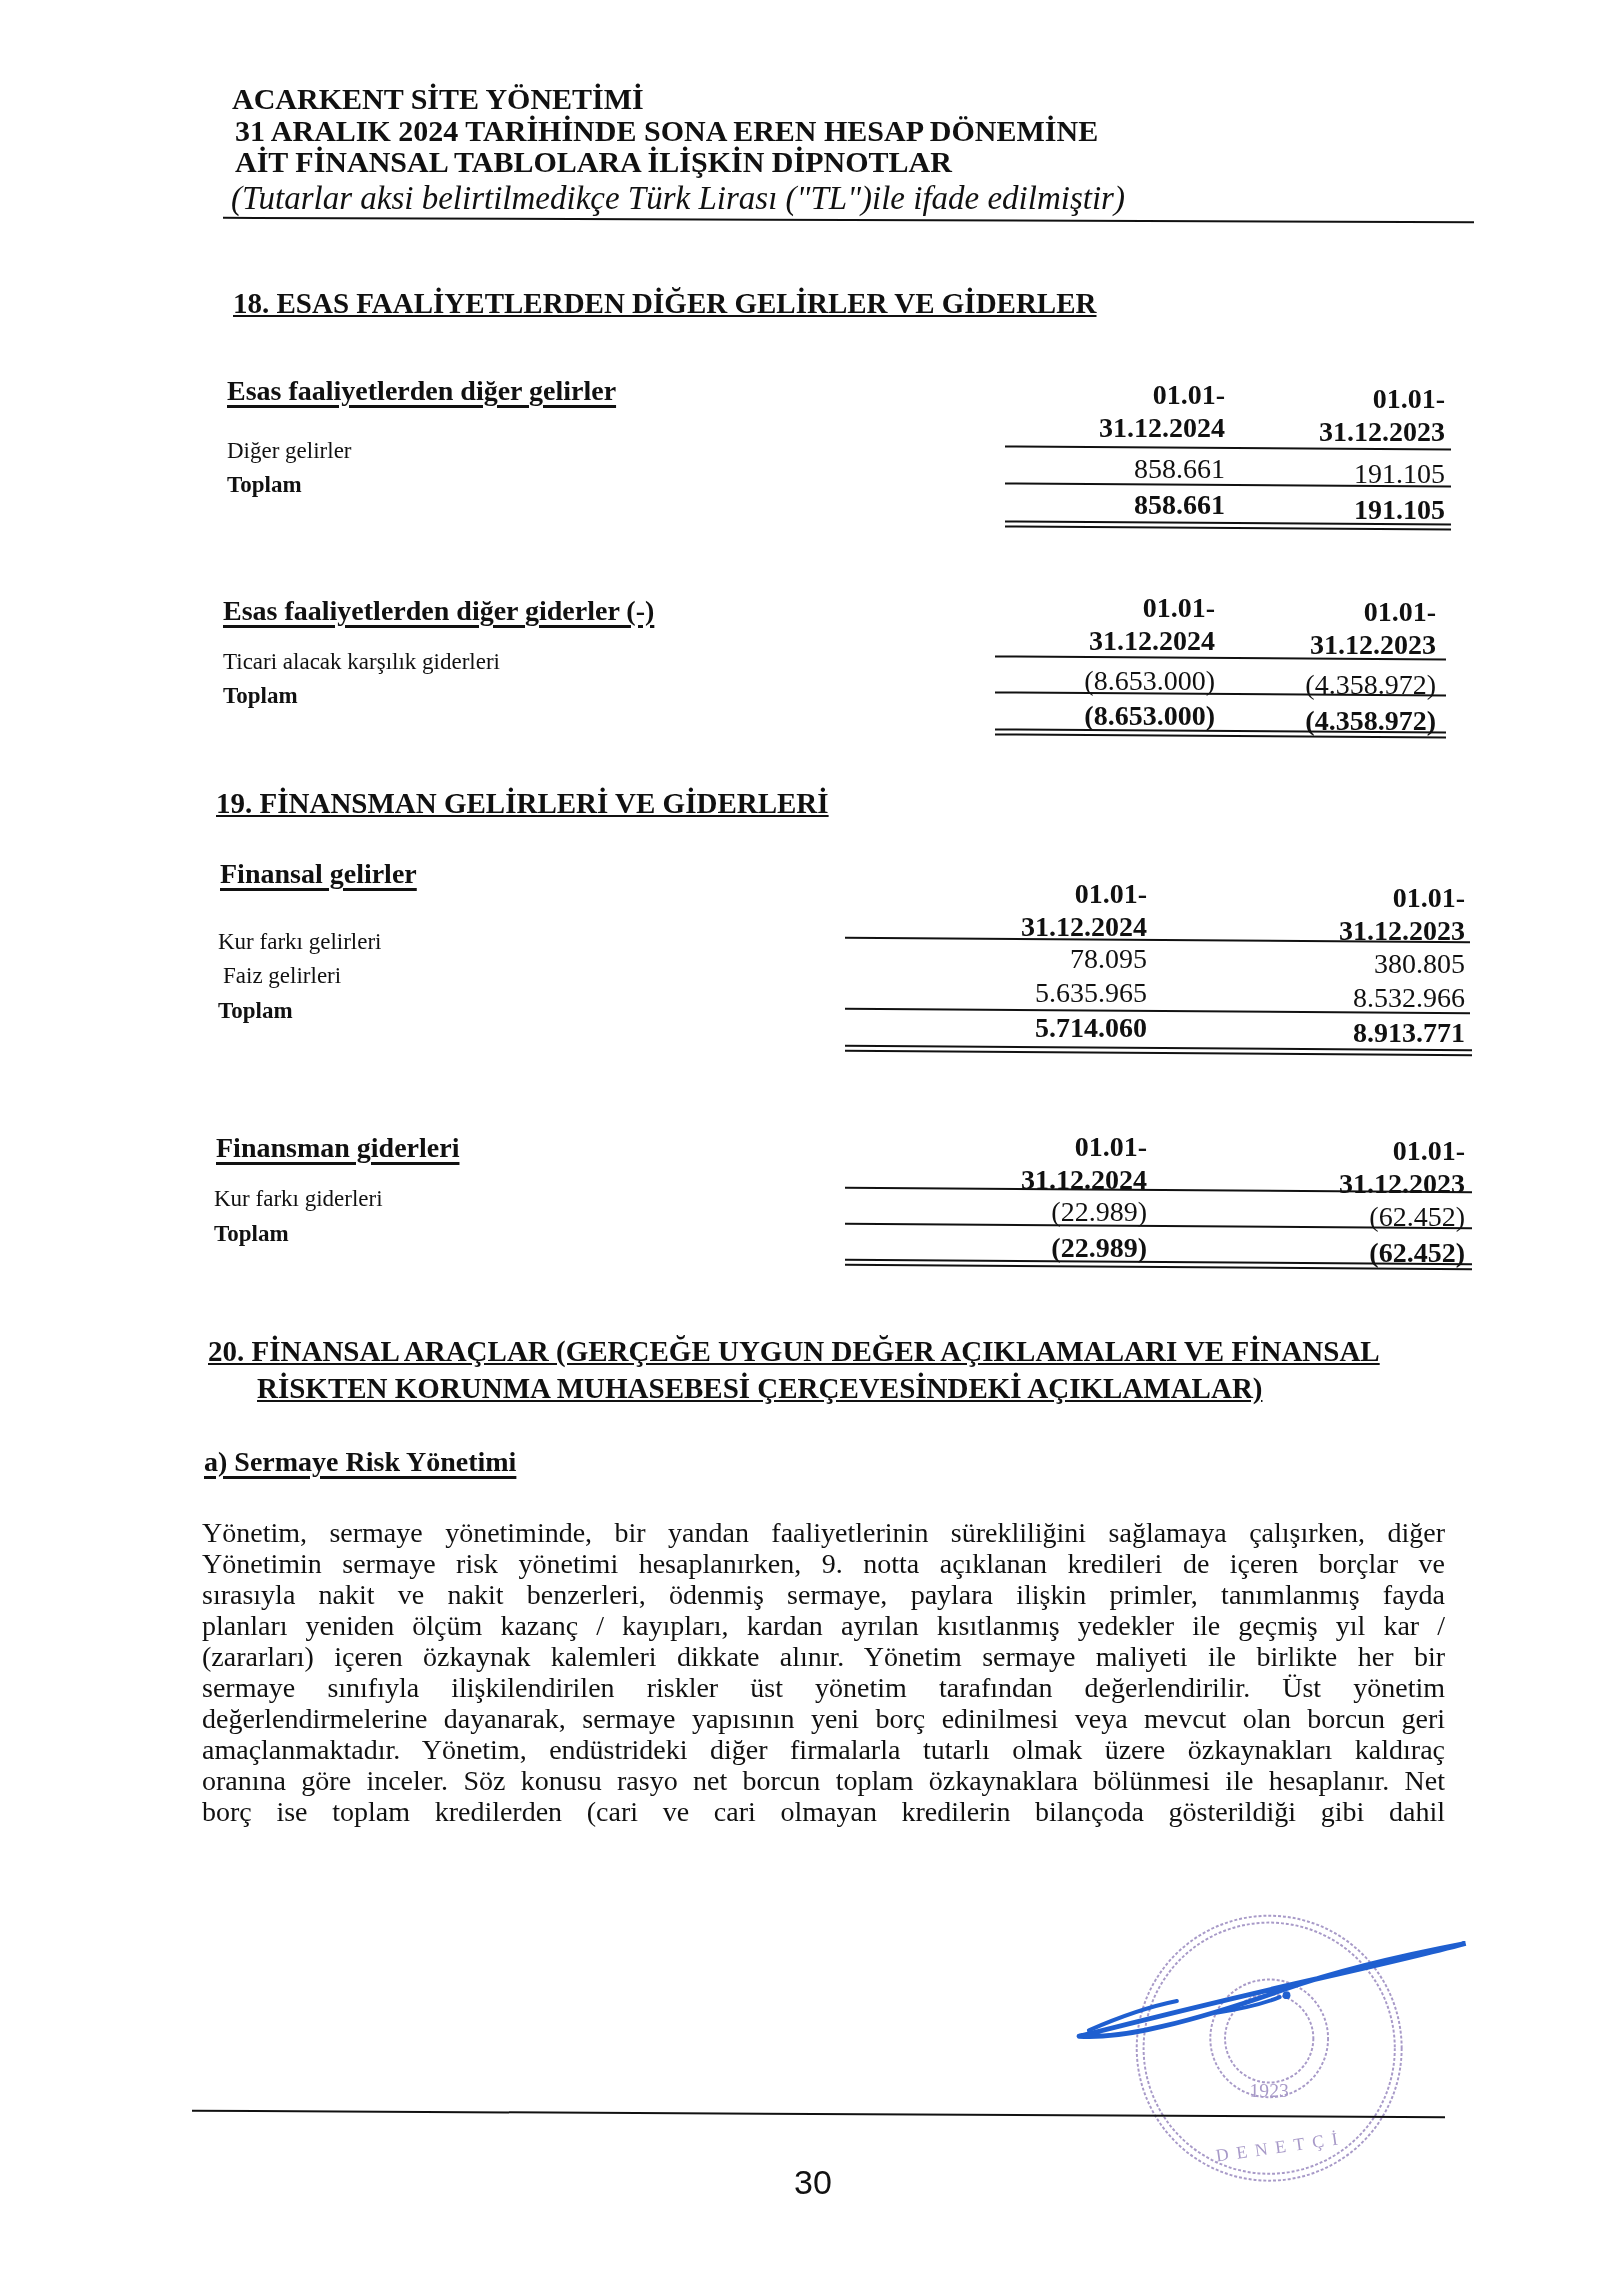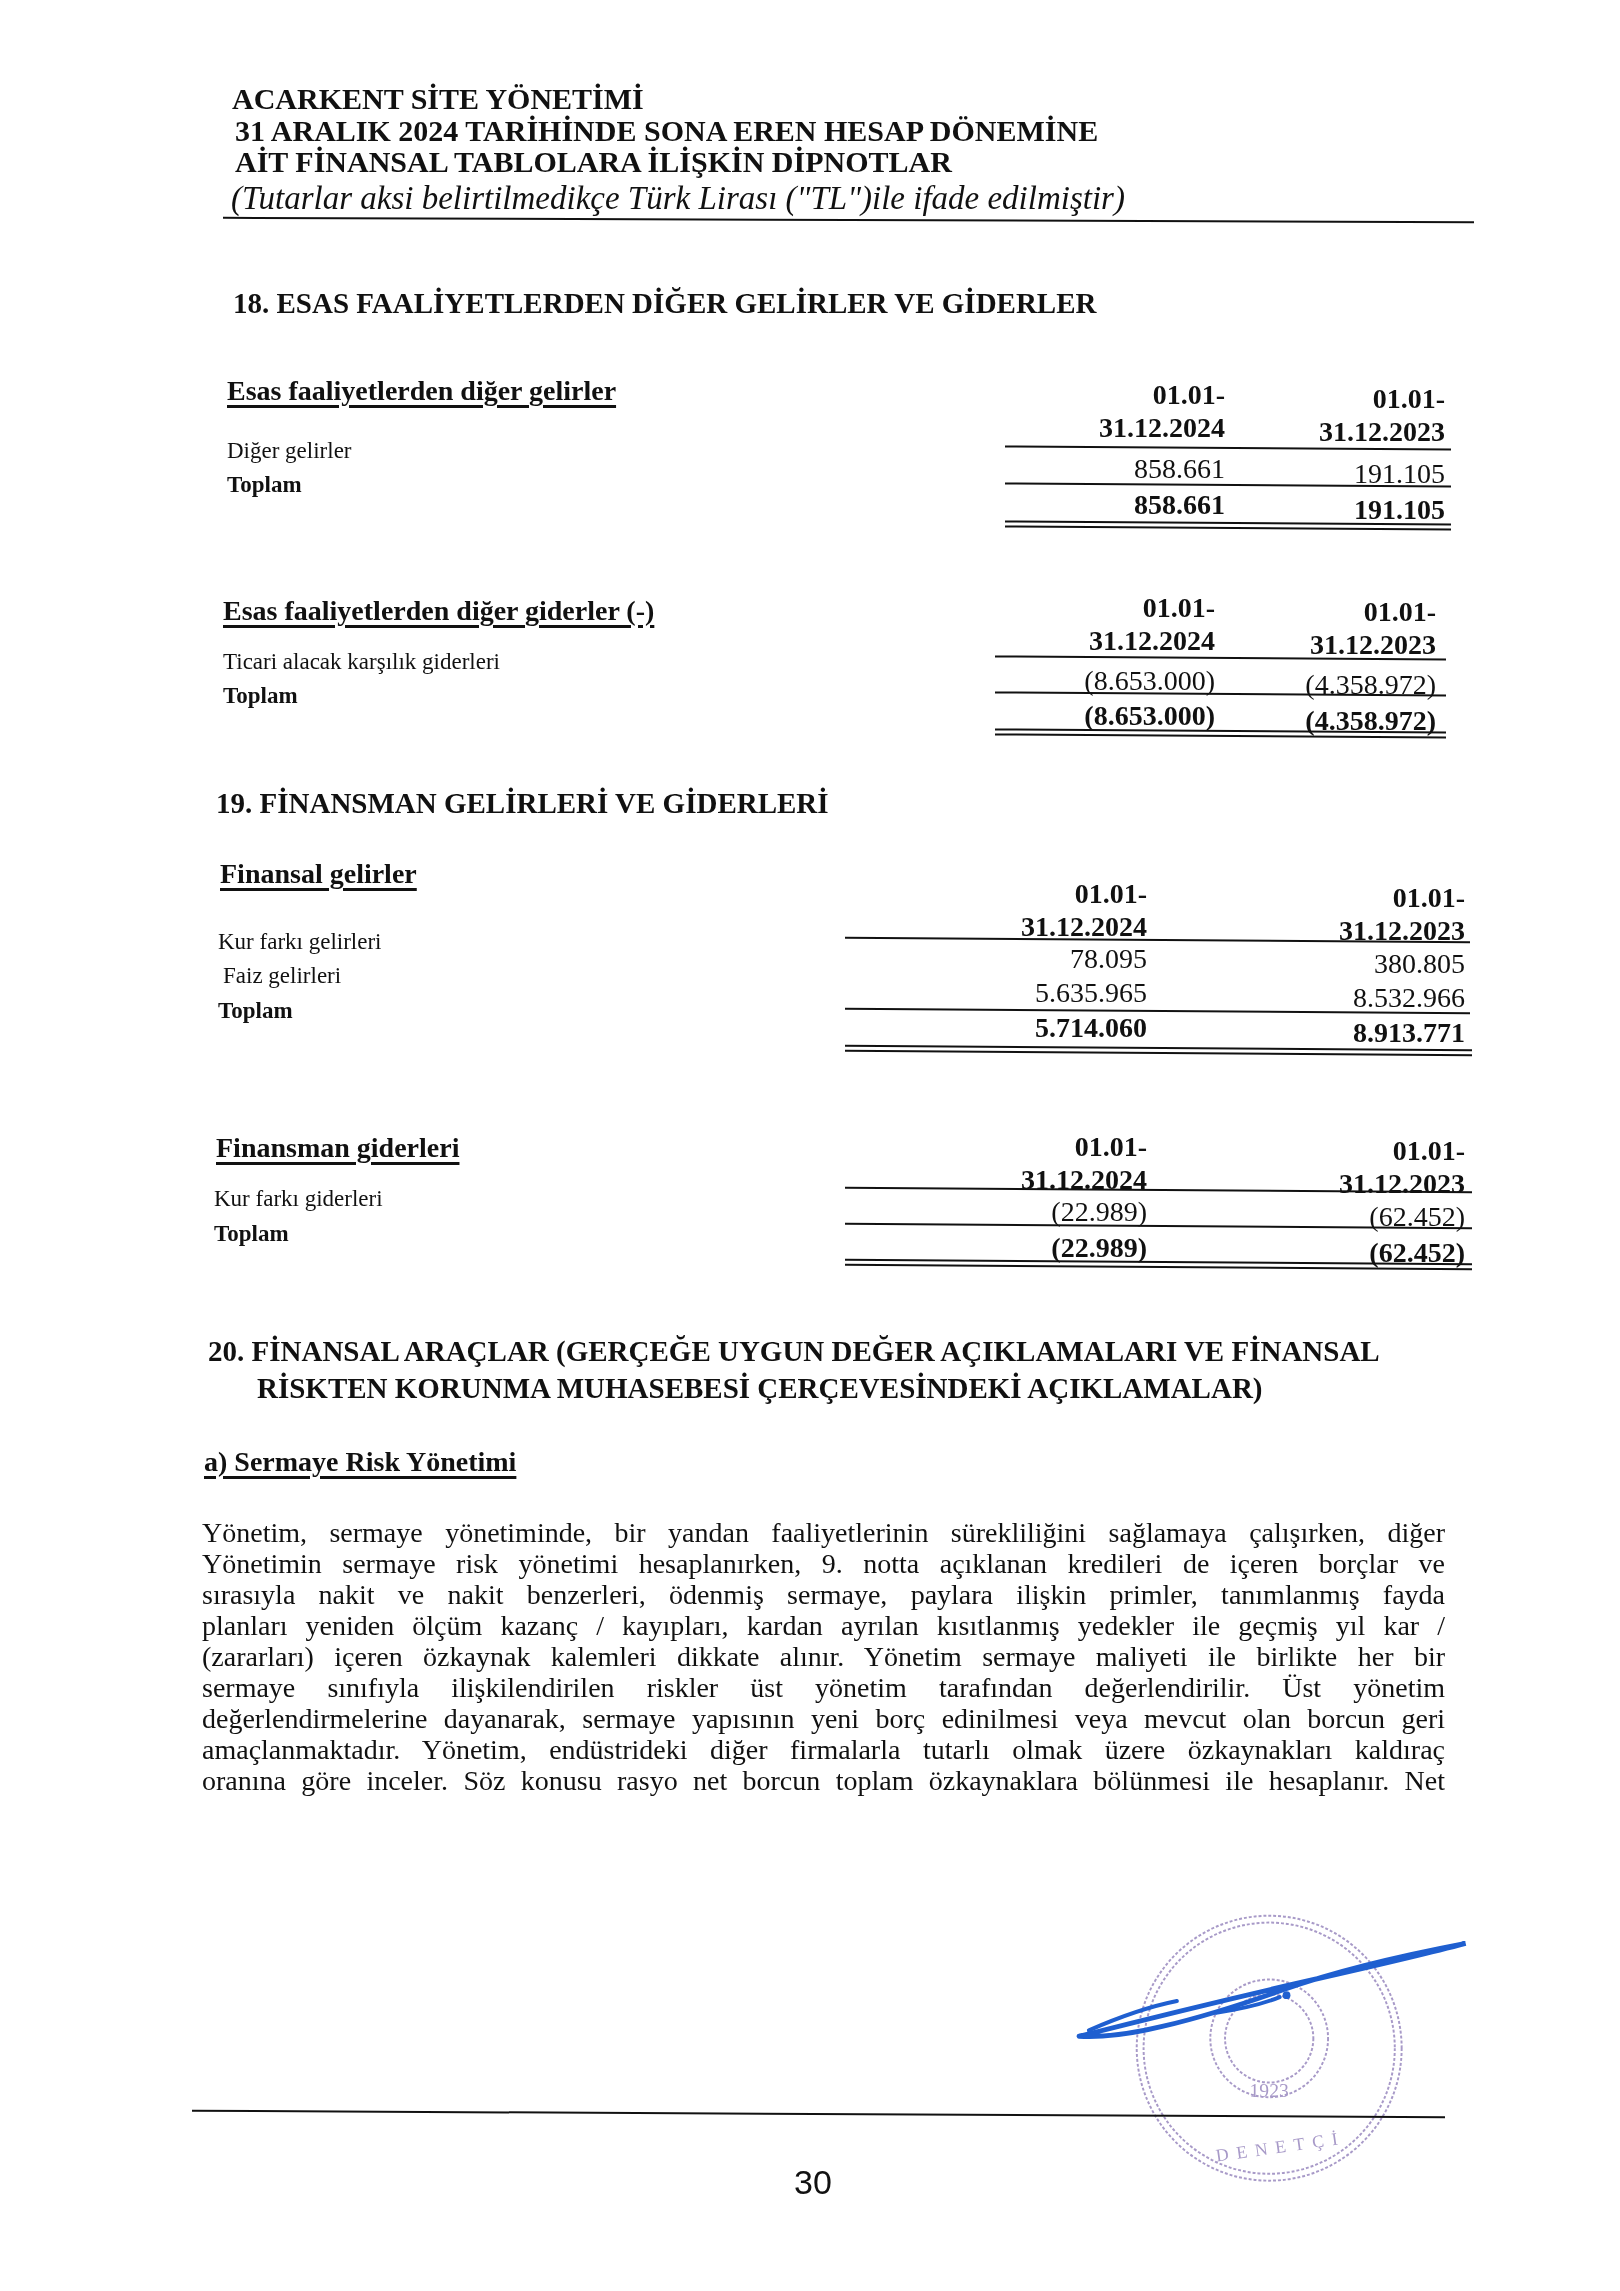--- a/index.html
+++ b/index.html
@@ -1,21 +1,21 @@
 <!DOCTYPE html>
 <html><head>
 <meta charset="utf-8">
 <style>
   html, body { margin: 0; padding: 0; background: #ffffff; }
   body { width: 1620px; height: 2292px; position: relative; overflow: hidden; color: #111; font-family: "Liberation Serif", "DejaVu Serif", serif; }
   .abs { position: absolute; }
   .hdr { font-weight: bold; font-size: 30px; line-height: 29px; letter-spacing: 0px; }
   .hdr-sub { font-style: italic; font-size: 33px; }
   .rule { position: absolute; background: #111; }
-  .sec-title { font-weight: bold; font-size: 29px; }
+  .sec-title { font-weight: bold; font-size: 29px; text-decoration: underline; }
   .sub-head { font-weight: bold; font-size: 28px; text-decoration: underline; text-decoration-thickness: 2.9px; text-underline-offset: 4.9px; }
   .row-label { font-size: 23px; text-align: center; }
   .row-label.total { font-weight: bold; }
   .col-head { font-weight: bold; font-size: 28px; text-align: right; line-height: 33px; }
   .num { font-size: 28px; text-align: right; }
   .num.bold { font-weight: bold; }
   .para { font-size: 28px; line-height: 31px; text-align: justify; }
   .para .line { display: block; text-align: justify; text-align-last: justify; height: 31px; white-space: nowrap; overflow: visible; }
   .para .line.last { text-align-last: left; }
   .page-num { font-size: 34px; font-family: "Liberation Sans", "DejaVu Sans", sans-serif; }
@@ -139,20 +139,21 @@
   <div class="abs para" style="left:202px; top:1517px; width:1243px;">
     <span class="line">Yönetim, sermaye yönetiminde, bir yandan faaliyetlerinin sürekliliğini sağlamaya çalışırken, diğer</span>
     <span class="line">Yönetimin sermaye risk yönetimi hesaplanırken, 9. notta açıklanan kredileri de içeren borçlar ve</span>
     <span class="line">sırasıyla nakit ve nakit benzerleri, ödenmiş sermaye, paylara ilişkin primler, tanımlanmış fayda</span>
     <span class="line">planları yeniden ölçüm kazanç / kayıpları, kardan ayrılan kısıtlanmış yedekler ile geçmiş yıl kar /</span>
     <span class="line">(zararları) içeren özkaynak kalemleri dikkate alınır. Yönetim sermaye maliyeti ile birlikte her bir</span>
     <span class="line">sermaye sınıfıyla ilişkilendirilen riskler üst yönetim tarafından değerlendirilir. Üst yönetim</span>
     <span class="line">değerlendirmelerine dayanarak, sermaye yapısının yeni borç edinilmesi veya mevcut olan borcun geri</span>
     <span class="line">amaçlanmaktadır. Yönetim, endüstrideki diğer firmalarla tutarlı olmak üzere özkaynakları kaldıraç</span>
     <span class="line">oranına göre inceler. Söz konusu rasyo net borcun toplam özkaynaklara bölünmesi ile hesaplanır. Net</span>
+    <span class="line">borç ise toplam kredilerden (cari ve cari olmayan kredilerin bilançoda gösterildiği gibi dahil</span>
   </div>
 </div>
 
 <svg class="stamp" viewBox="0 0 320 320">
   <g fill="none" stroke="#a89ac8" stroke-width="2" stroke-dasharray="3 2">
     <circle cx="150" cy="150" r="135"></circle>
     <circle cx="150" cy="150" r="128"></circle>
     <circle cx="150" cy="140" r="60"></circle>
     <circle cx="150" cy="140" r="45"></circle>
   </g>

